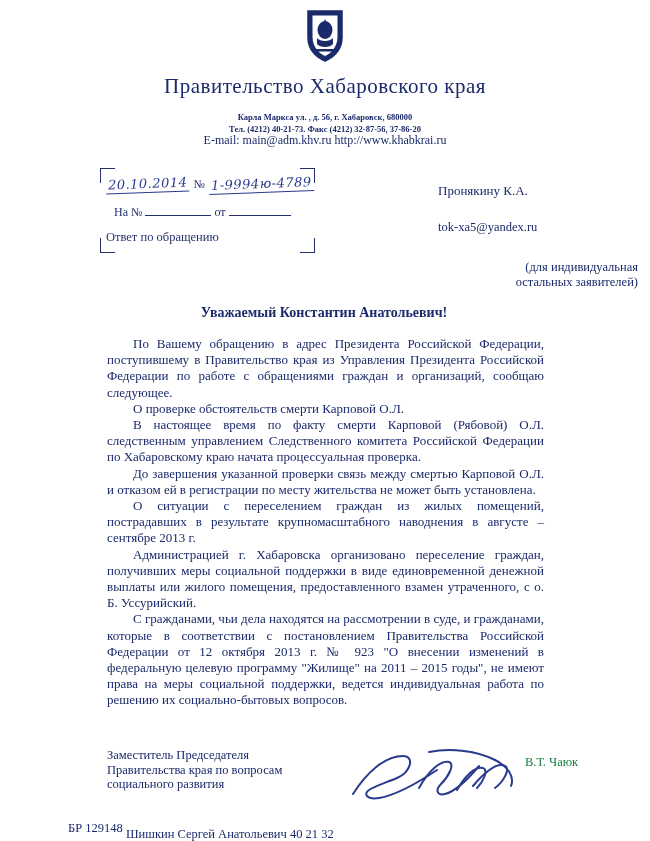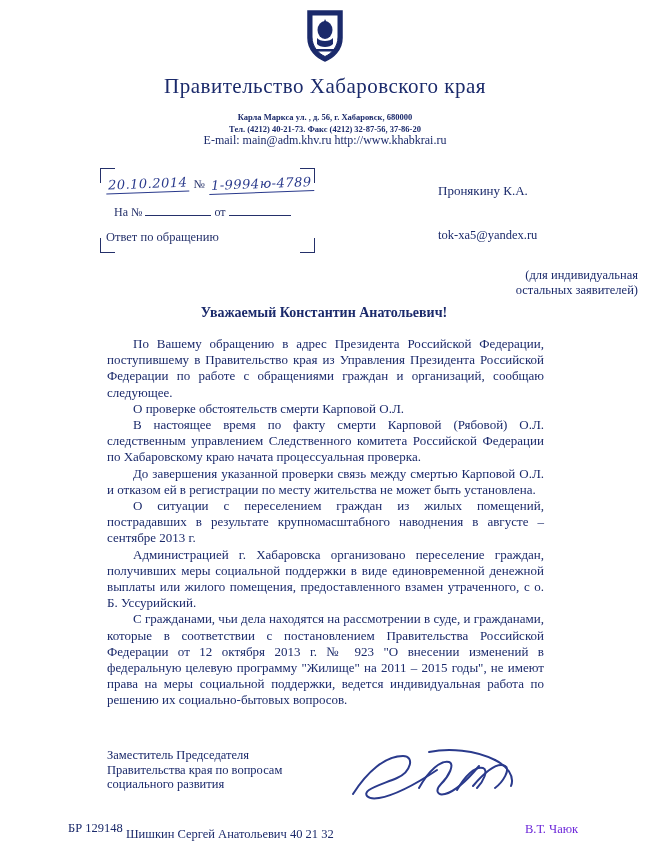--- a/index.html
+++ b/index.html
@@ -132,21 +132,21 @@
   .addressee {
     position: absolute;
     left: 438px;
     top: 182px;
     width: 200px;
     font-size: 13px;
     color: #1b2a6b;
     line-height: 17px;
   }
   .addressee .email {
-    margin-top: 28px;
+    margin-top: 20px;
     font-size: 12.5px;
   }
   .addressee .note {
     margin-top: 24px;
     text-align: right;
     font-size: 12.5px;
     line-height: 15px;
     padding-left: 20px;
   }
 
@@ -181,23 +181,23 @@
     position: absolute;
     left: 107px;
     top: 748px;
     font-size: 12.5px;
     line-height: 14.5px;
     color: #1b2a6b;
   }
   .sig-name {
     position: absolute;
     left: 525px;
-    top: 822px;
-    font-size: 12.5px;
-    color: #6d28d9;
+    top: 755px;
+    font-size: 12.5px;
+    color: #15803d;
   }
   .signature-svg {
     position: absolute;
     left: 345px;
     top: 742px;
     width: 190px;
     height: 72px;
   }
 
   

